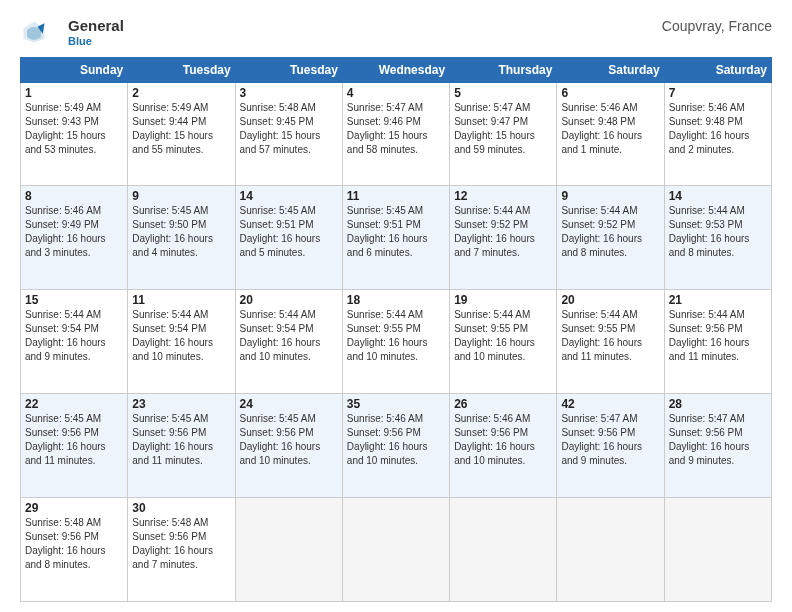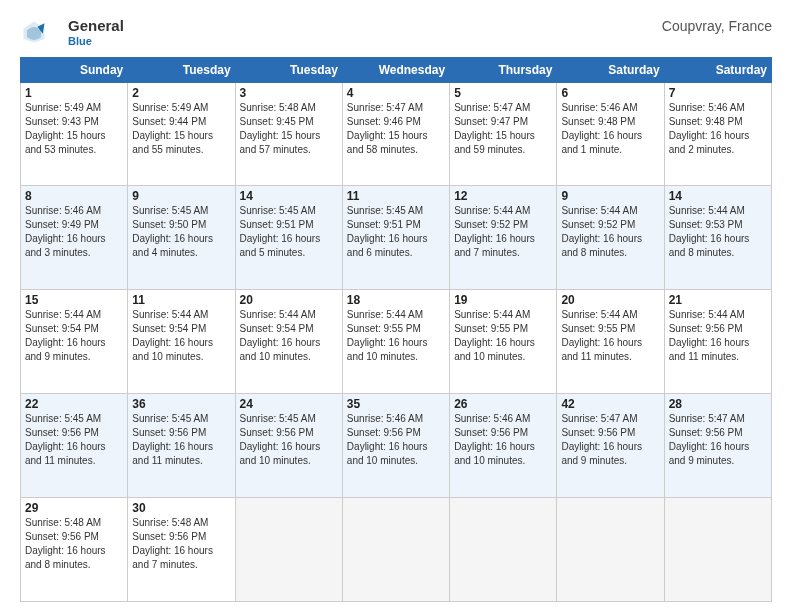--- a/index.html
+++ b/index.html
@@ -226,21 +226,21 @@
             <span class="day-num">21</span>
             <div class="cell-text">Sunrise: 5:44 AM<br>Sunset: 9:56 PM<br>Daylight: 16 hours<br>and 11 minutes.</div>
           </td>
         </tr>
         <tr>
           <td>
             <span class="day-num">22</span>
             <div class="cell-text">Sunrise: 5:45 AM<br>Sunset: 9:56 PM<br>Daylight: 16 hours<br>and 11 minutes.</div>
           </td>
           <td>
-            <span class="day-num">36</span>
+            <span class="day-num">23</span>
             <div class="cell-text">Sunrise: 5:45 AM<br>Sunset: 9:56 PM<br>Daylight: 16 hours<br>and 11 minutes.</div>
           </td>
           <td>
             <span class="day-num">24</span>
             <div class="cell-text">Sunrise: 5:45 AM<br>Sunset: 9:56 PM<br>Daylight: 16 hours<br>and 10 minutes.</div>
           </td>
           <td>
             <span class="day-num">35</span>
             <div class="cell-text">Sunrise: 5:46 AM<br>Sunset: 9:56 PM<br>Daylight: 16 hours<br>and 10 minutes.</div>
           </td>

